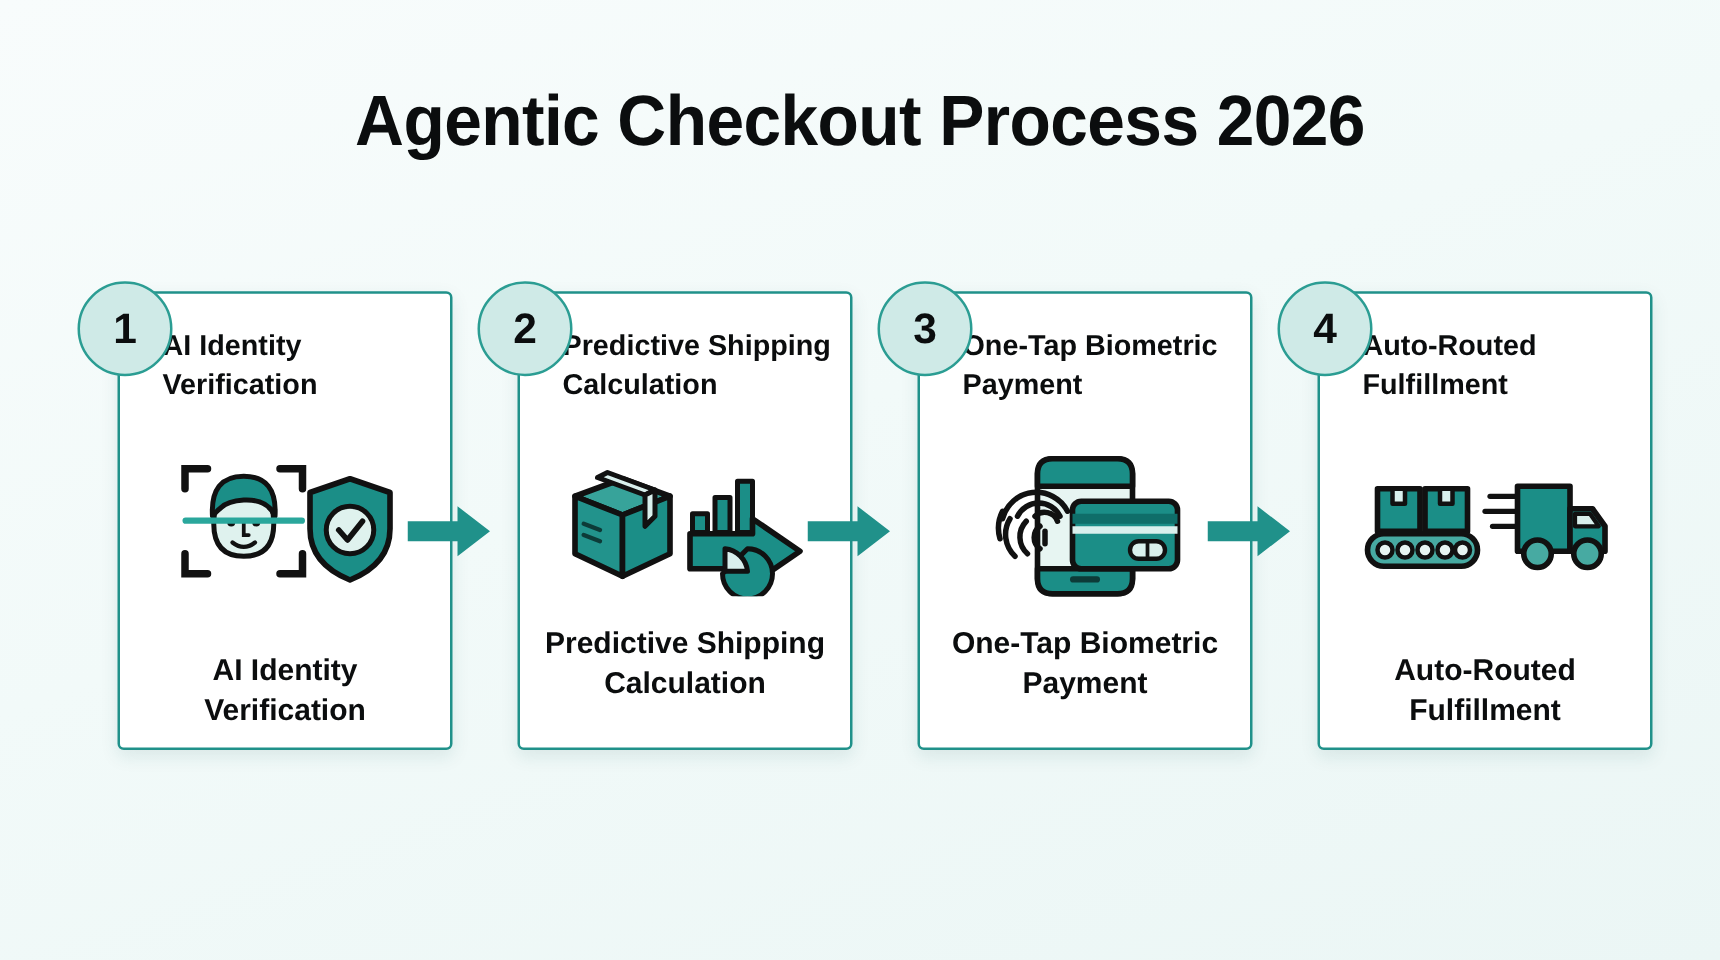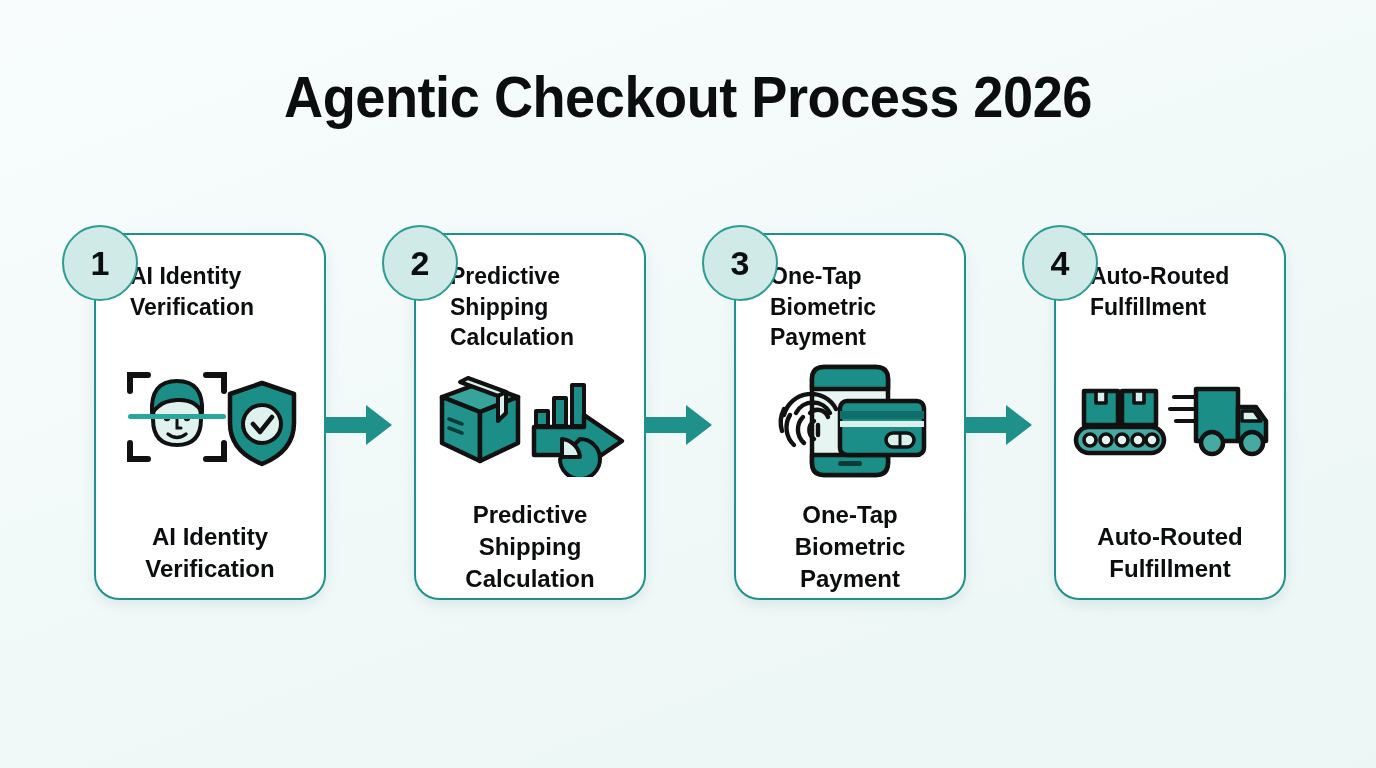--- a/index.html
+++ b/index.html
@@ -49,26 +49,26 @@
   .step.s1 { left: 0px; }
   .step.s2 { left: 320px; }
   .step.s3 { left: 640px; }
   .step.s4 { left: 960px; }
 
   
   .card {
     position: absolute;
     left: 32px;
     top: 8px;
-    width: 232px;
+    width: 268px;
     height: 367px;
     box-sizing: border-box;
     background: #ffffff;
     border: 2.5px solid #20918a;
-    border-radius: 25px;
+    border-radius: 5px;
     box-shadow: 0 5px 14px rgba(20, 90, 86, 0.10);
   }
 
   
   .badge {
     position: absolute;
     left: 0px;
     top: 0px;
     width: 76px;
     height: 76px;

